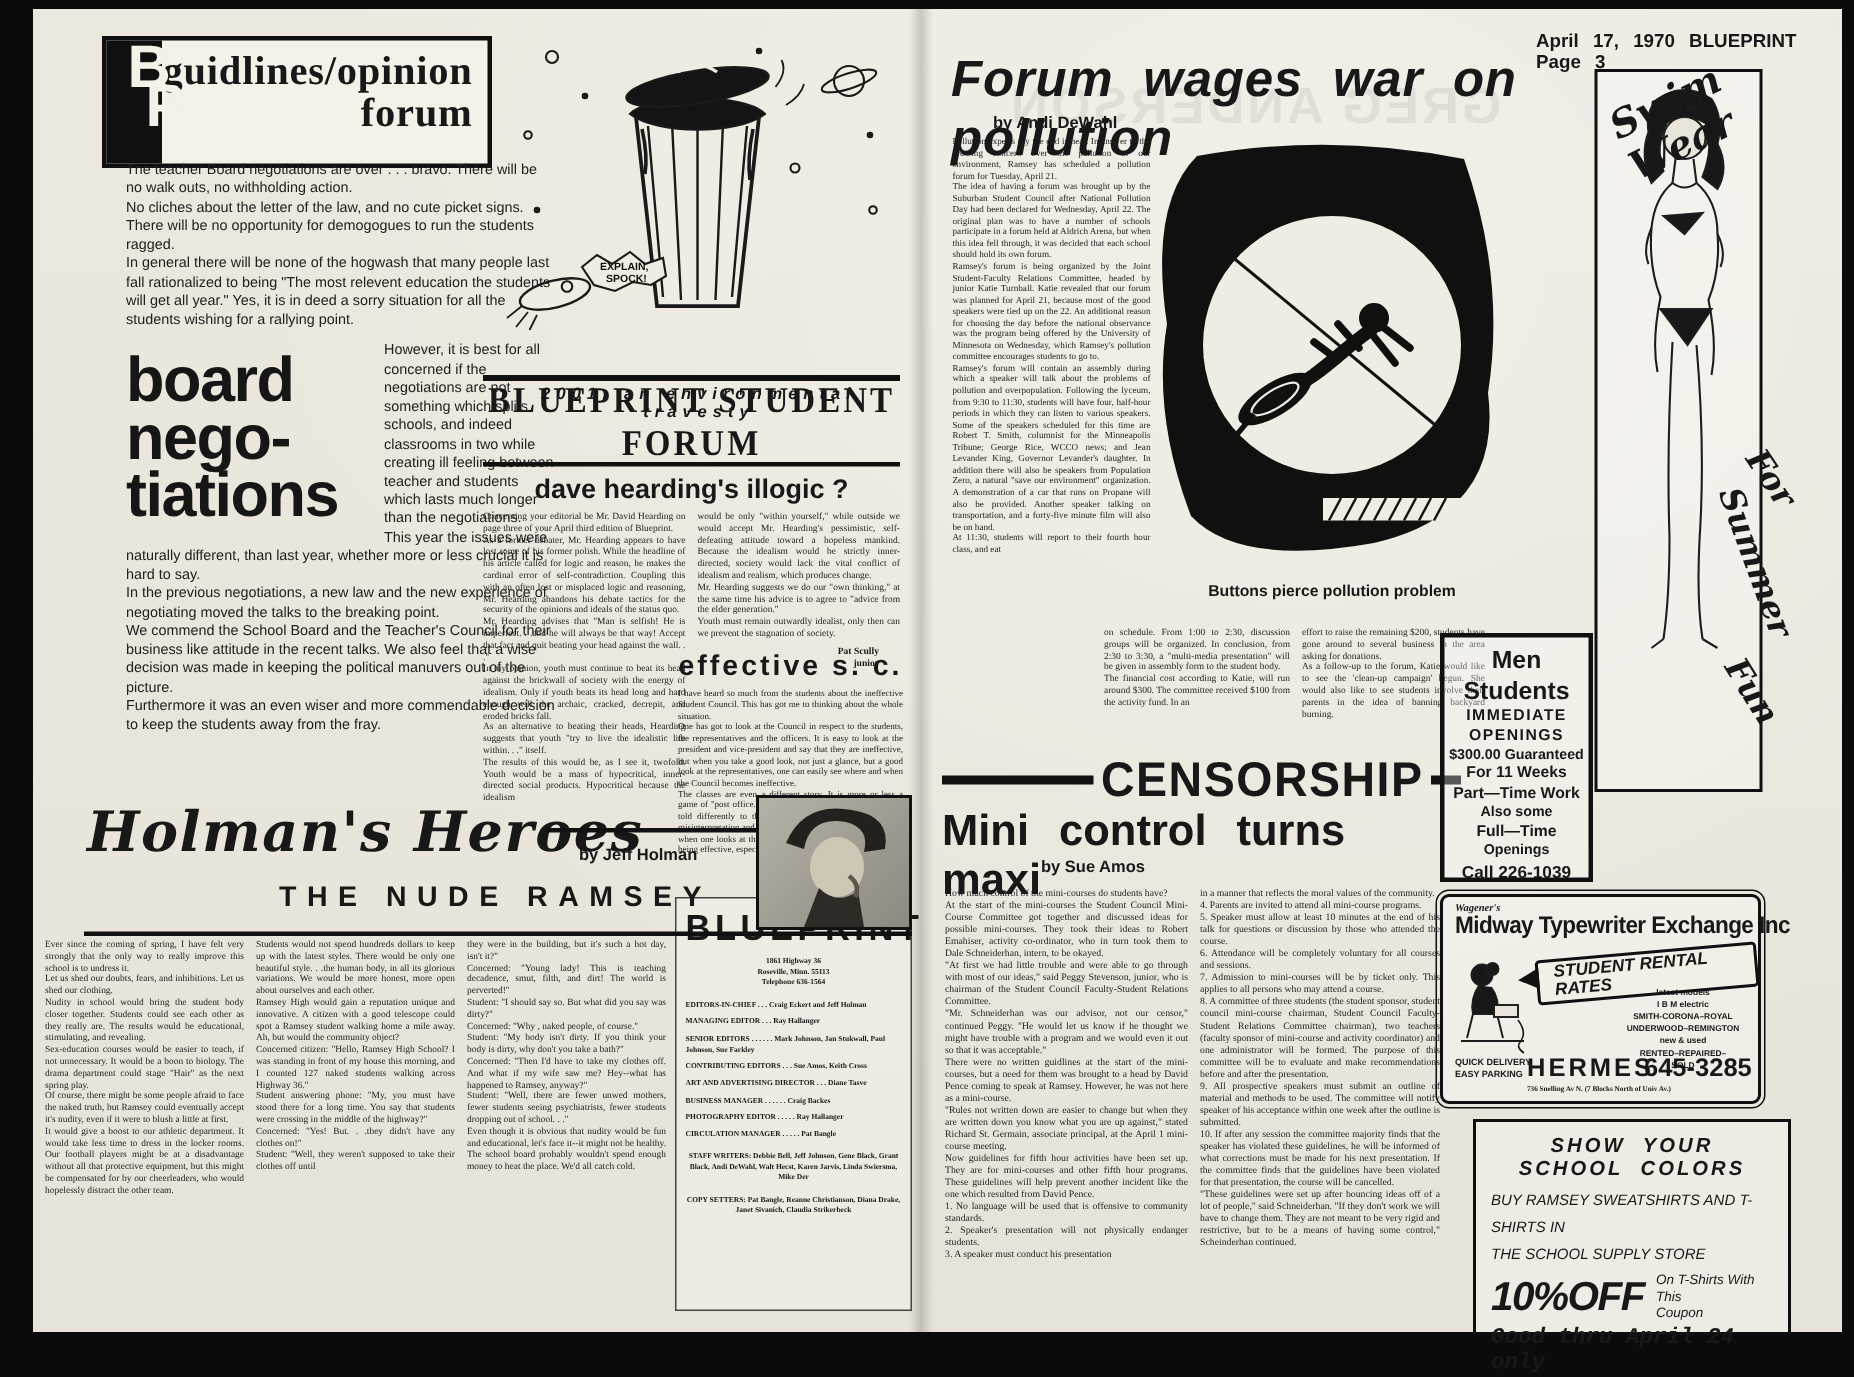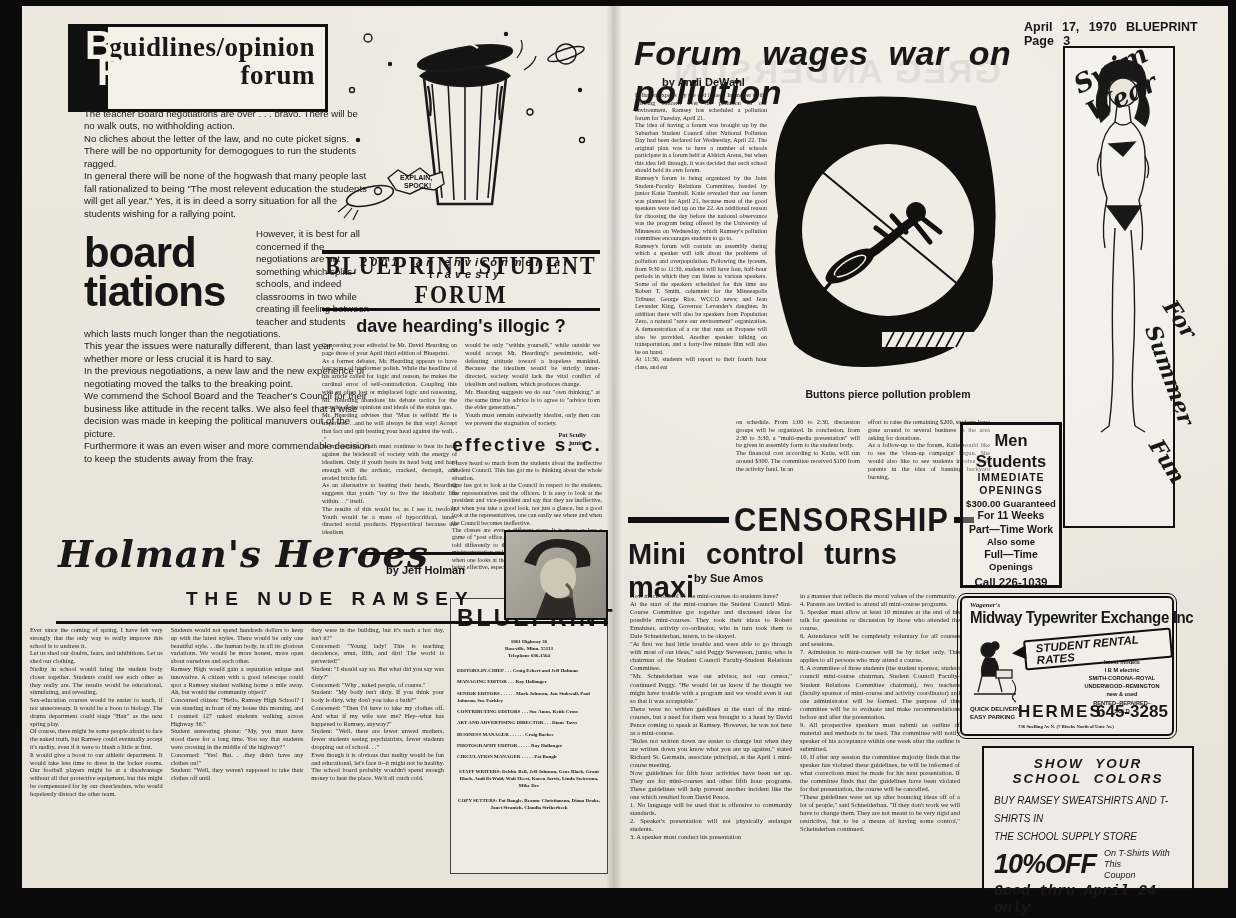--- a/index.html
+++ b/index.html
@@ -189,20 +189,21 @@
     <div class="cartoon-caption">2001: an environmental travesty</div>
   </div>
 
   <div class="abs" style="left:62px; top:102px; width:286px;">
     <div class="ed-text">The teacher Board negotiations are over . . . bravo.  There will be no walk outs, no withholding action.
 No cliches about the letter of the law, and no cute picket signs.  There will be no opportunity for demogogues to run the students ragged.
 In general there will be none of the hogwash that many people last fall rationalized to being "The most relevent education the students will get all year." Yes, it is in deed a sorry situation for all the students wishing for a rallying point.</div>
     <div style="margin-top:8px;">
       <div class="ed-head">
         <div>board</div>
+        <div>nego-</div>
         <div>tiations</div>
       </div>
       <div class="ed-text">However, it is best for all concerned if the negotiations are not something which splits schools, and indeed classrooms in two while creating ill feeling between teacher and students which lasts much longer than the negotiations.
 This year the issues were naturally different, than last year, whether more or less crucial it is hard to say.
 In the previous negotiations, a new law and the new experience of negotiating moved the talks to the breaking point.
 We commend the School Board and the Teacher's Council for their business like attitude in the recent talks.  We also feel that a wise decision was made in keeping the political manuvers out of the picture.
 Furthermore it was an even wiser and more commendable decision to keep the students away from the fray.</div>
     </div>
   </div>
 

